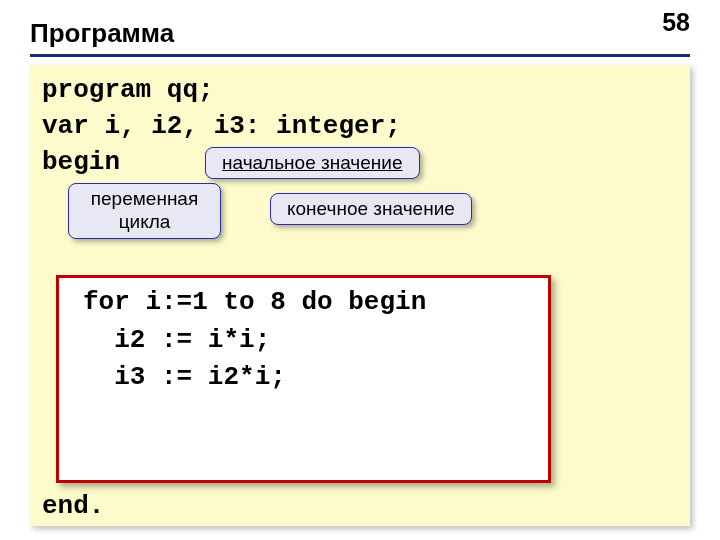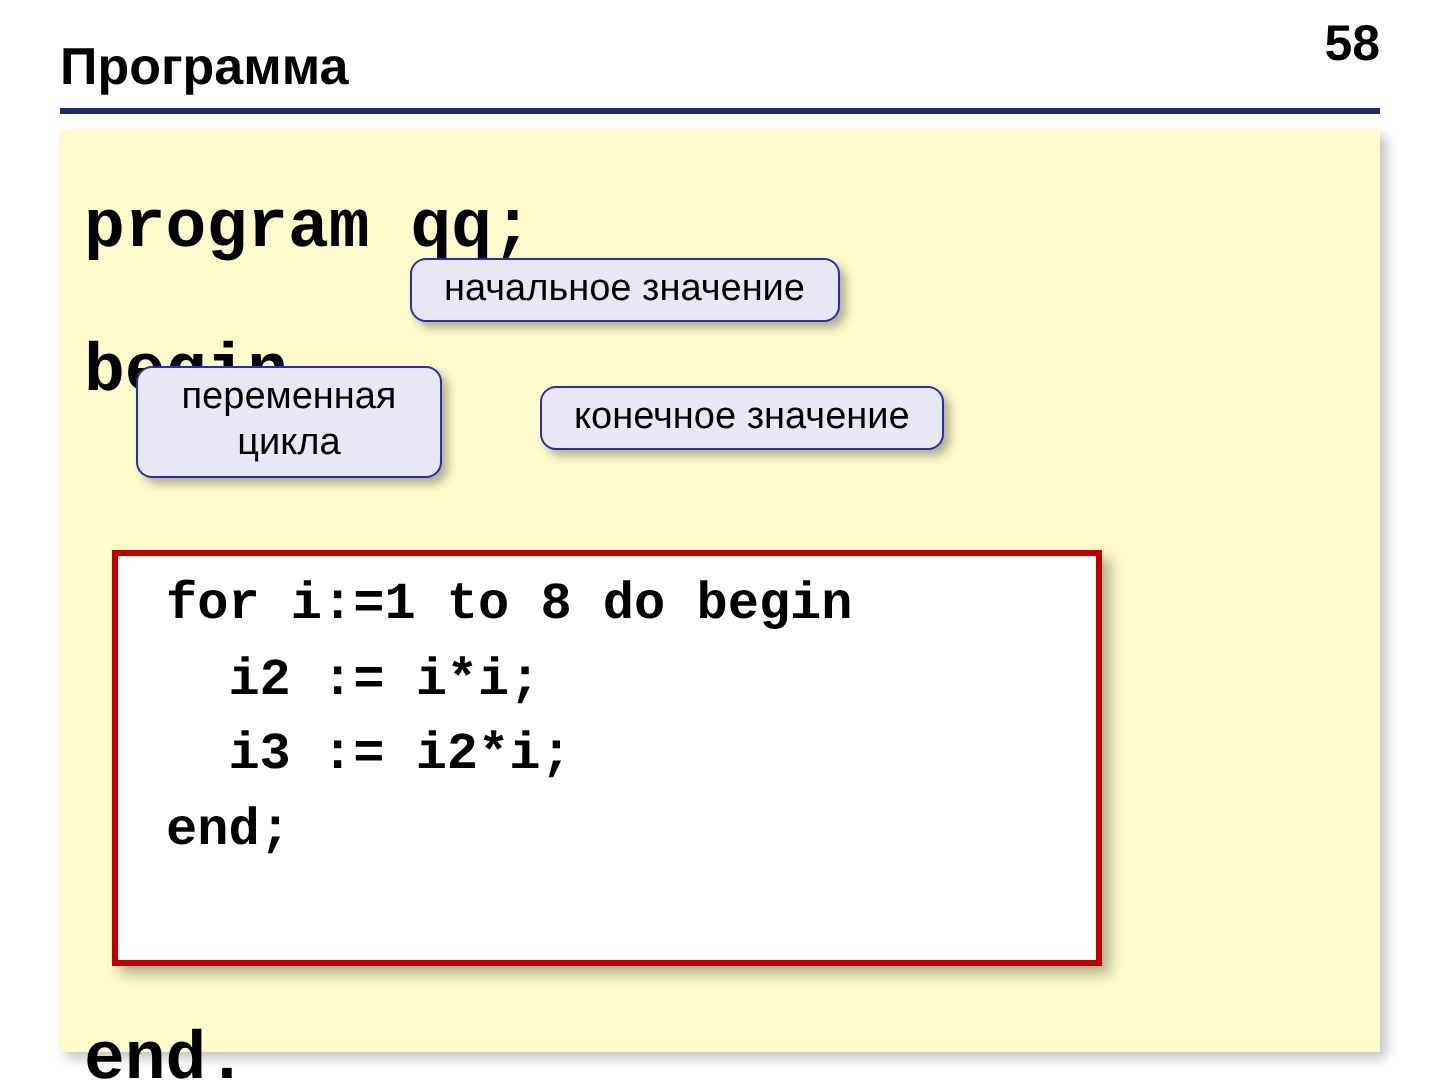--- a/index.html
+++ b/index.html
@@ -40,26 +40,25 @@
     position: absolute;
     top: 65px;
     left: 30px;
     right: 30px;
     bottom: 14px;
     background: #fdfbcc;
     box-shadow: 3px 3px 6px rgba(0,0,0,0.25);
   }
   .code-text {
     font-family: "Courier New", monospace;
-    font-size: 34px;
+    font-size: 26px;
     font-weight: bold;
     color: #000;
     line-height: 1.35;
     white-space: pre;
-    margin-top: 20px;
   }
   .line { position: absolute; left: 12px; }
   .l1 { top: 8px; }
   .l2 { top: 44px; }
   .l3 { top: 80px; }
   .l-end { top: 424px; }
   .inner-box {
     position: absolute;
     left: 26px;
     top: 210px;
@@ -77,40 +76,40 @@
     background: #e8e8f5;
     border: 1.5px solid #2c2cb0;
     border-radius: 8px;
     padding: 4px 16px;
     font-family: Arial, sans-serif;
     font-size: 19px;
     color: #000;
     text-align: center;
     box-shadow: 3px 3px 5px rgba(0,0,0,0.3);
   }
-  .c1 { left: 175px; top: 64px; }
+  .c1 { left: 175px; top: 82px; text-decoration: underline; }
   .c2 { left: 38px; top: 118px; width: 135px; padding: 4px 8px; line-height: 1.2; }
   .c3 { left: 240px; top: 128px; }
 </style>
 </head>
 <body>
 
 <div class="page-number">58</div>
 <div class="title">Программа</div>
 <div class="title-underline"></div>
 
 <div class="code-block">
   <div class="code-text line l1">program qq;</div>
+  <div class="code-text line l2">var i, i2, i3: integer;</div>
   <div class="code-text line l3">begin</div>
 
   <div class="callout c1">начальное значение</div>
   <div class="callout c3">конечное значение</div>
   <div class="callout c2">переменная цикла</div>
 
   <div class="inner-box">
     <div class="inner-line">for i:=1 to 8 do begin</div>
     <div class="inner-line">  i2 := i*i;</div>
     <div class="inner-line">  i3 := i2*i;</div>
-    <div class="inner-line">end;</div>
   </div>
 
   <div class="code-text line l-end">end.</div>
 </div>
 
 </body></html>

